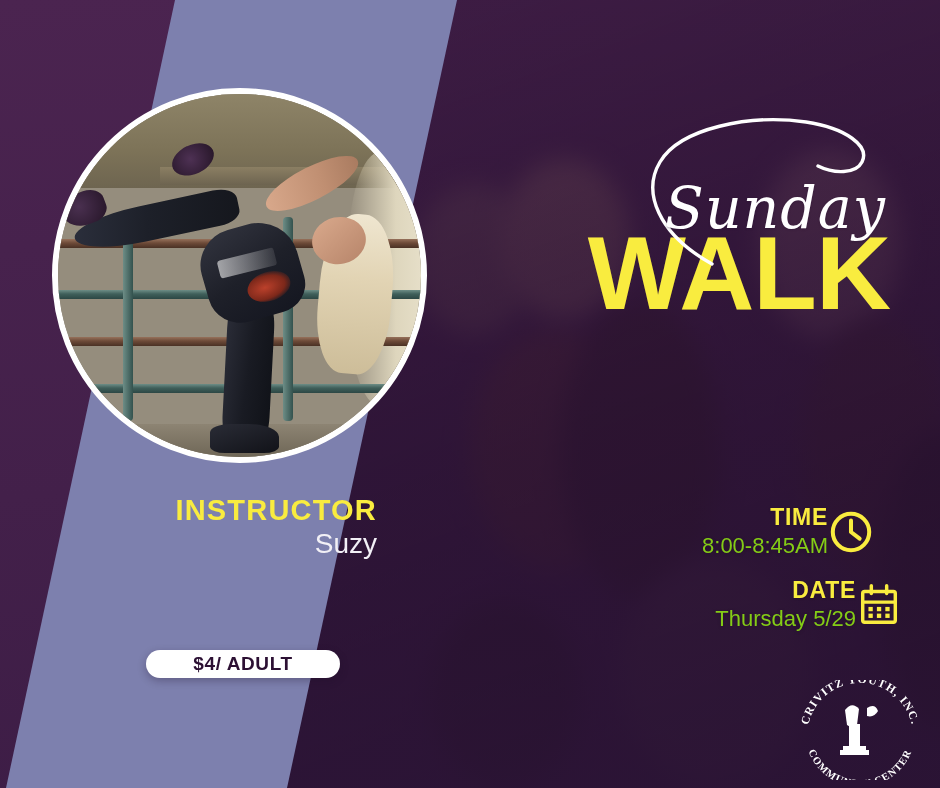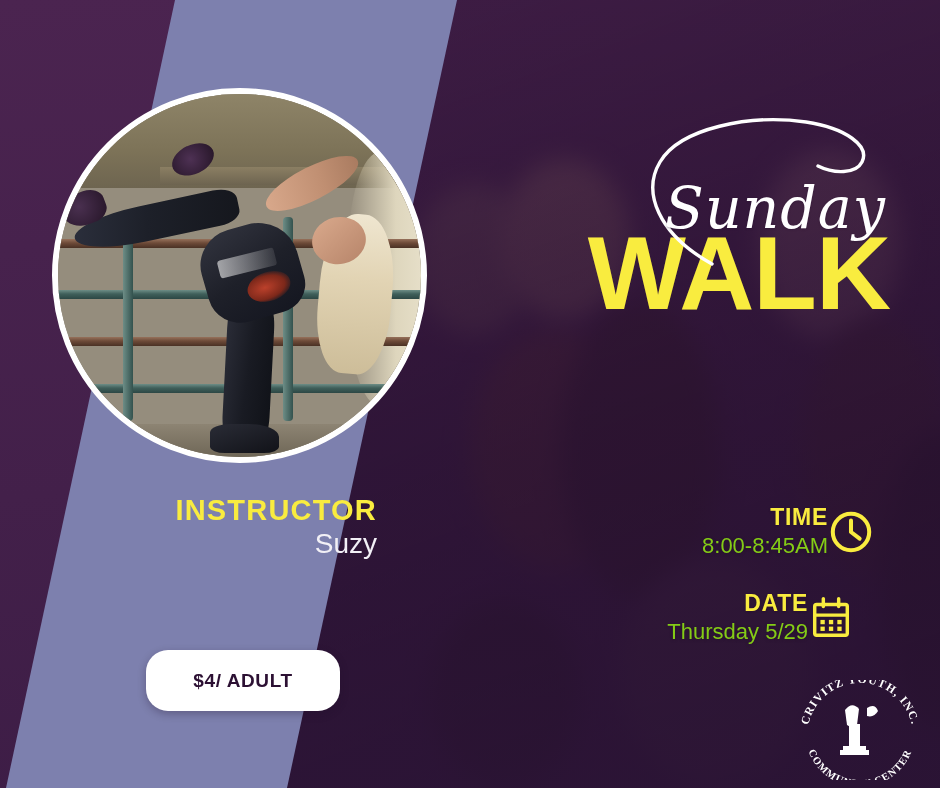--- a/index.html
+++ b/index.html
@@ -126,21 +126,21 @@
   .instr-wrap{position:absolute;left:105px;top:495px;width:272px;text-align:right;}
   .instr-label{
     font-size:29px;font-weight:700;letter-spacing:1.2px;
     color:#f9ec3f;line-height:1.05;}
   .instr-name{
     font-size:28px;font-weight:400;color:#f2f0f6;margin-top:4px;line-height:1.1;}
 
   
   .price-pill{
     position:absolute;left:146px;top:650px;
-    width:194px;height:61px;
+    width:194px;height:28px;
     background:#ffffff;border-radius:22px;
     display:flex;align-items:center;justify-content:center;
     box-shadow:0 3px 9px rgba(30,12,40,.30);
   }
   .price-text{
     font-size:19px;font-weight:700;letter-spacing:.6px;color:#2c1033;}
 
   
   .headline{position:absolute;left:490px;top:118px;width:400px;}
 
@@ -170,21 +170,21 @@
   .body-copy{
     position:absolute;left:430px;top:410px;width:444px;
     text-align:right;
     font-size:19.5px;line-height:1.38;color:#ffffff;
     text-shadow:0 1px 3px rgba(35,14,44,.5);
   }
 
   
   .info-row{position:absolute;display:flex;align-items:center;justify-content:flex-end;}
   .info-row.time{left:500px;top:505px;width:374px;}
-  .info-row.date{left:480px;top:578px;width:374px;margin-top:13px;}
+  .info-row.date{left:528px;top:578px;width:374px;}
   .info-text{text-align:right;}
   .info-label{
     font-size:23px;font-weight:700;letter-spacing:.7px;color:#f9ec3f;line-height:1.1;
     text-shadow:0 1px 2px rgba(35,14,44,.45);}
   .info-value{
     font-size:22px;font-weight:400;color:#84cc16;line-height:1.25;margin-top:2px;
     text-shadow:0 1px 3px rgba(35,14,44,.5);}
   .info-icon{flex:0 0 auto;width:46px;height:46px;}
 
   

